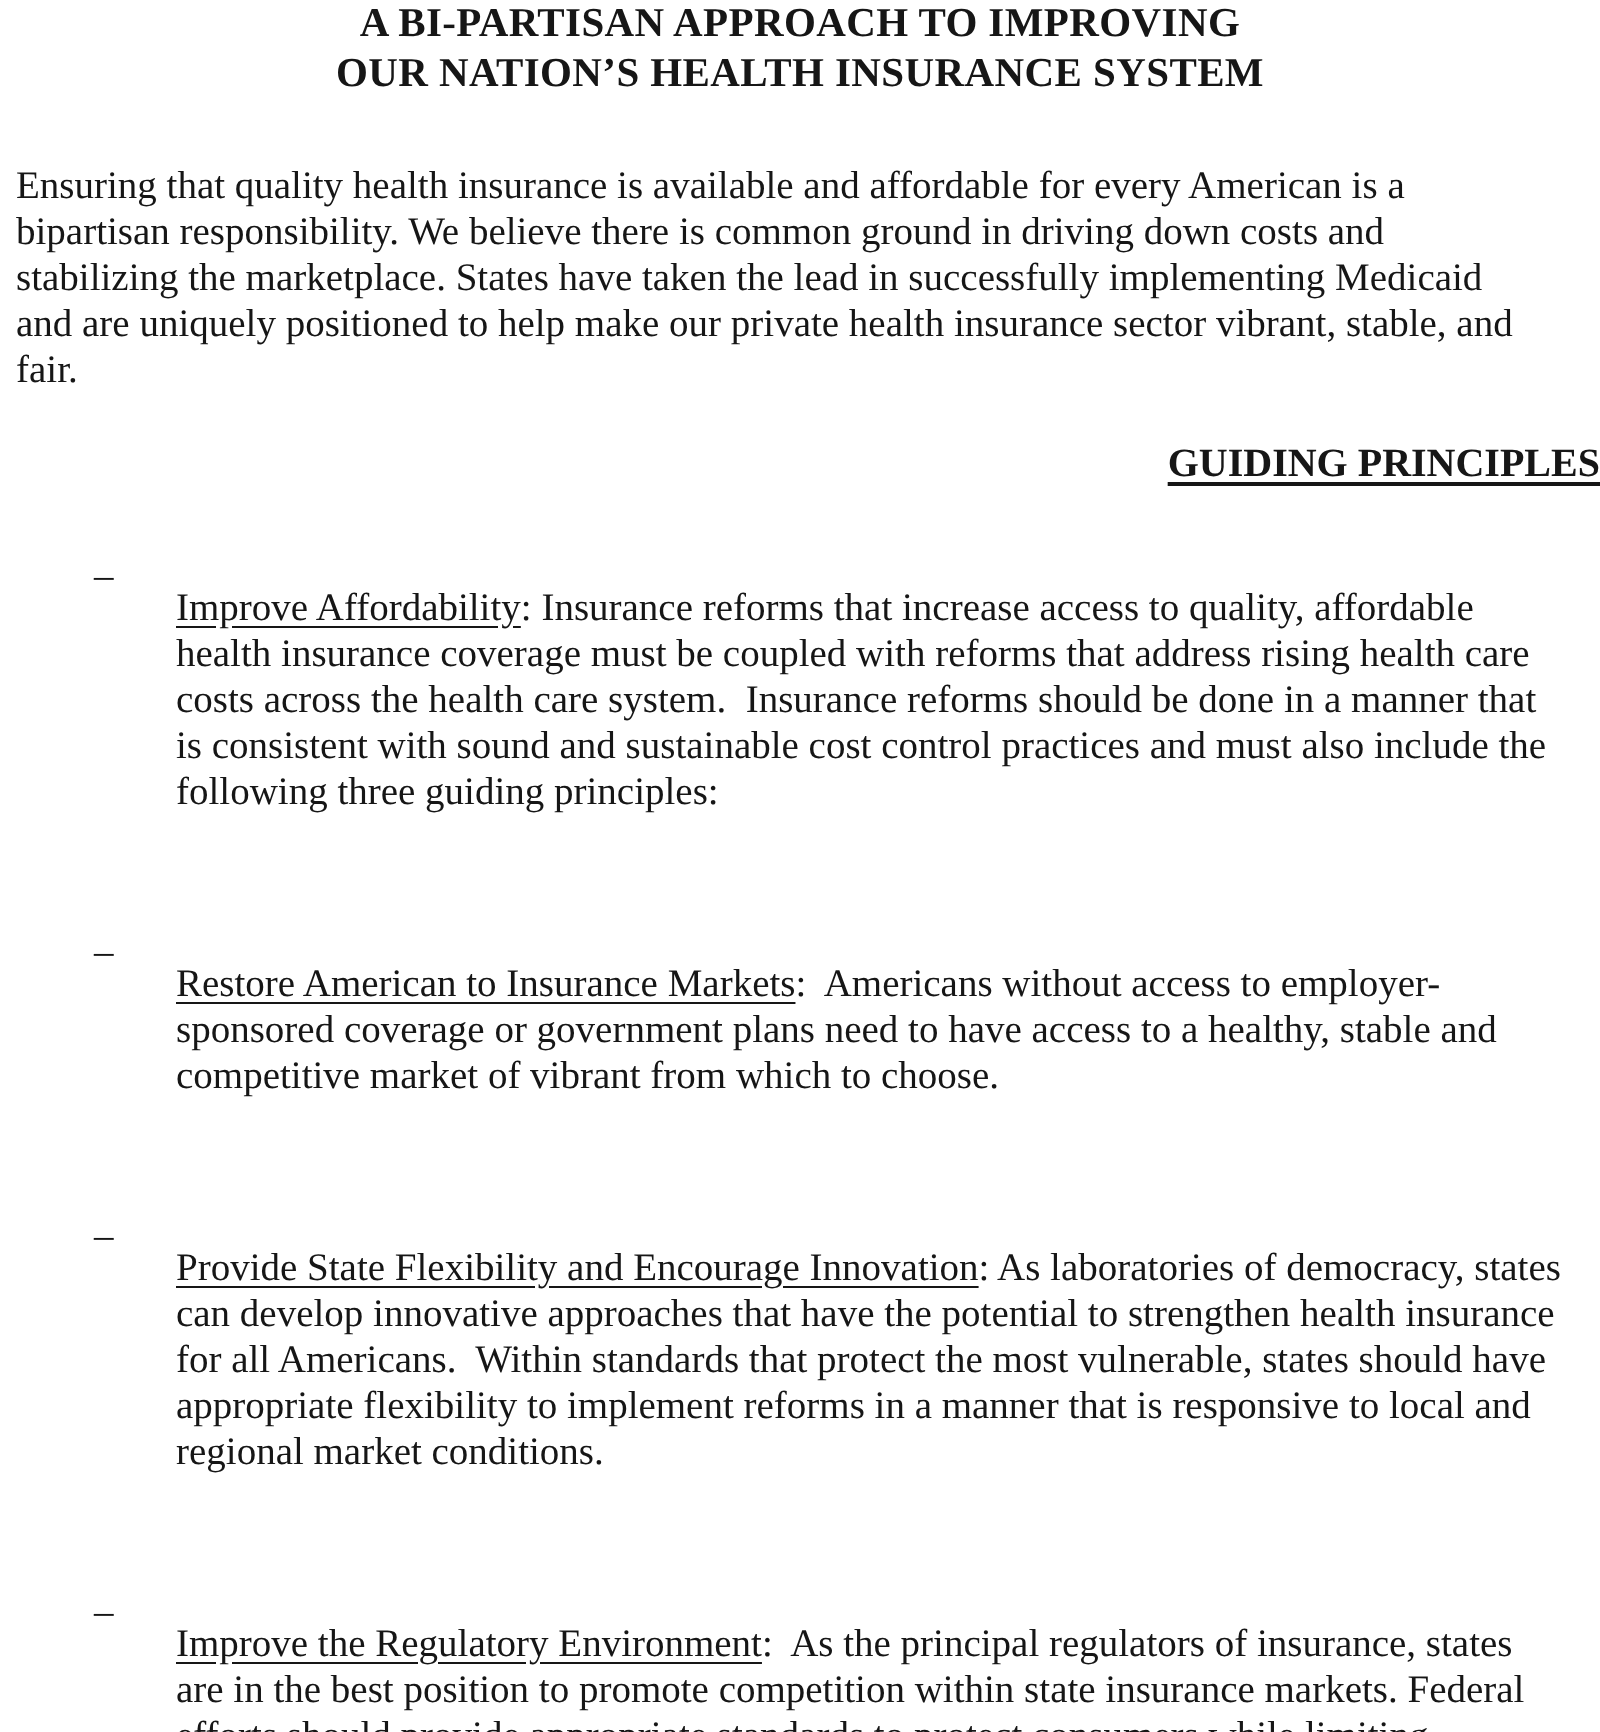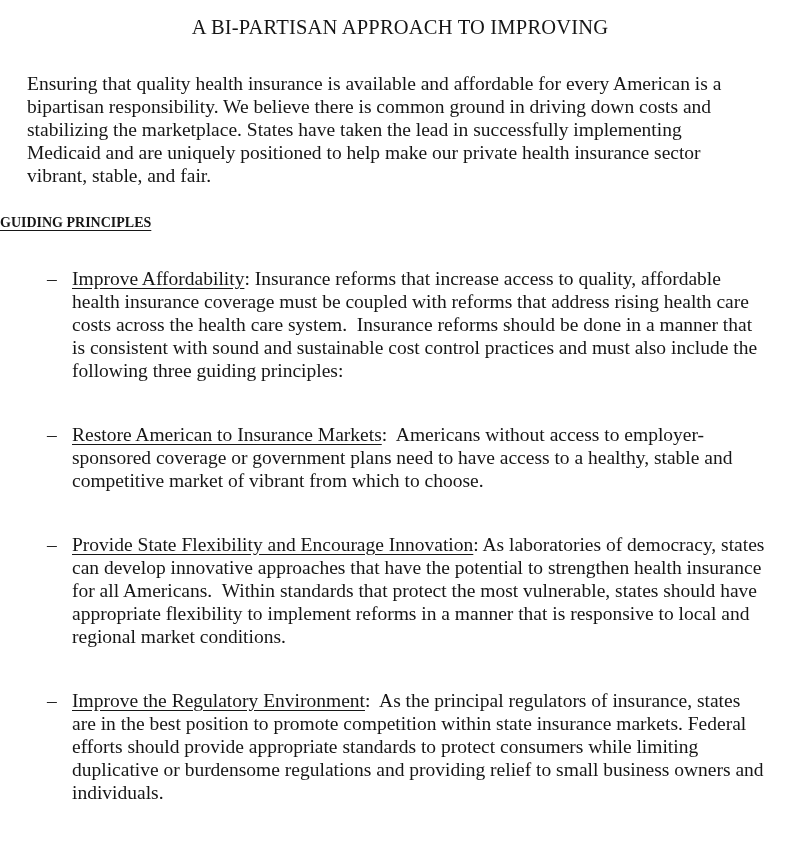--- a/index.html
+++ b/index.html
@@ -9,67 +9,68 @@
     height: 866px;
     background: #ffffff;
     color: #161616;
     font-family: "Liberation Serif", "DejaVu Serif", serif;
     font-size: 19.5px;
     line-height: 23px;
     overflow: hidden;
     box-sizing: border-box;
   }
   .title-block {
-    padding-top: 15px;
+    padding-top: 0;
     text-align: center;
-    font-weight: normal;
+    font-weight: bold;
     font-size: 20.5px;
     line-height: 25px;
     letter-spacing: 0.2px;
   }
   .intro {
-    margin: 32px 40px 0 27px;
+    margin: 32px 40px 0 8px;
     text-align: left;
   }
   .gp-heading {
     margin-top: 24px;
-    text-align: left;
+    text-align: right;
     font-weight: bold;
-    font-size: 14px;
+    font-size: 20px;
     text-decoration: underline;
     text-underline-offset: 3px;
   }
   .bullet-list { margin-top: 33px; }
   .bullet-item {
     display: flex;
     align-items: flex-start;
     margin-bottom: 41px;
   }
   .bullet-item:last-child { margin-bottom: 0; }
   .bullet-dash {
     flex: none;
     width: 25px;
     margin-left: 47px;
   }
   .bullet-text {
-    margin: 0;
+    margin: 16px;
     width: 696px;
   }
   .lead {
     text-decoration: underline;
     text-underline-offset: 3px;
   }
 </style>
 </head>
 <body>
 
 <div class="page">
 
   <div class="title-block">
     <div>A BI-PARTISAN APPROACH TO IMPROVING</div>
+    <div>OUR NATION’S HEALTH INSURANCE SYSTEM</div>
   </div>
 
   <p class="intro">Ensuring that quality health insurance is available and affordable for every American is a bipartisan responsibility. We believe there is common ground in driving down costs and stabilizing the marketplace. States have taken the lead in successfully implementing Medicaid and are uniquely positioned to help make our private health insurance sector vibrant, stable, and fair.</p>
 
   <div class="gp-heading">GUIDING PRINCIPLES</div>
 
   <div class="bullet-list">
 
     <div class="bullet-item">
       <span class="bullet-dash">–</span>

